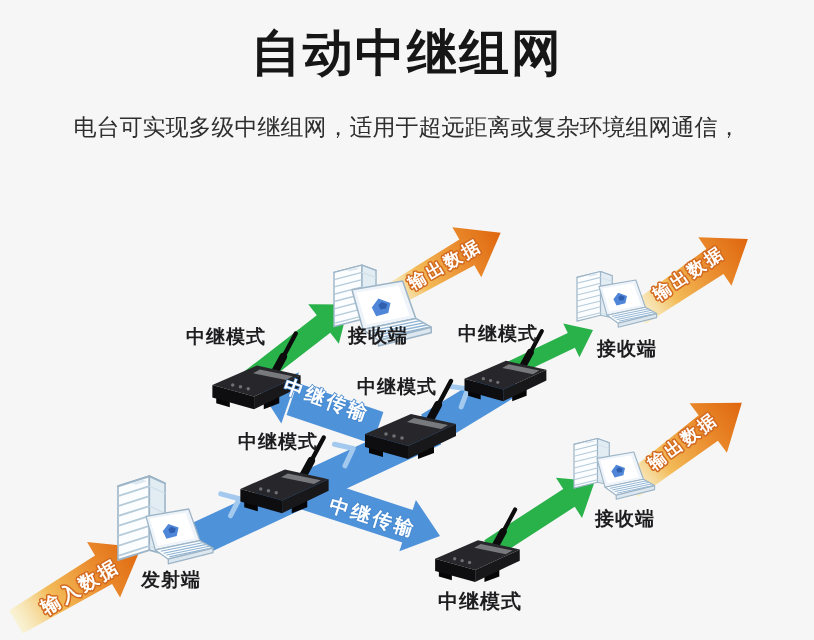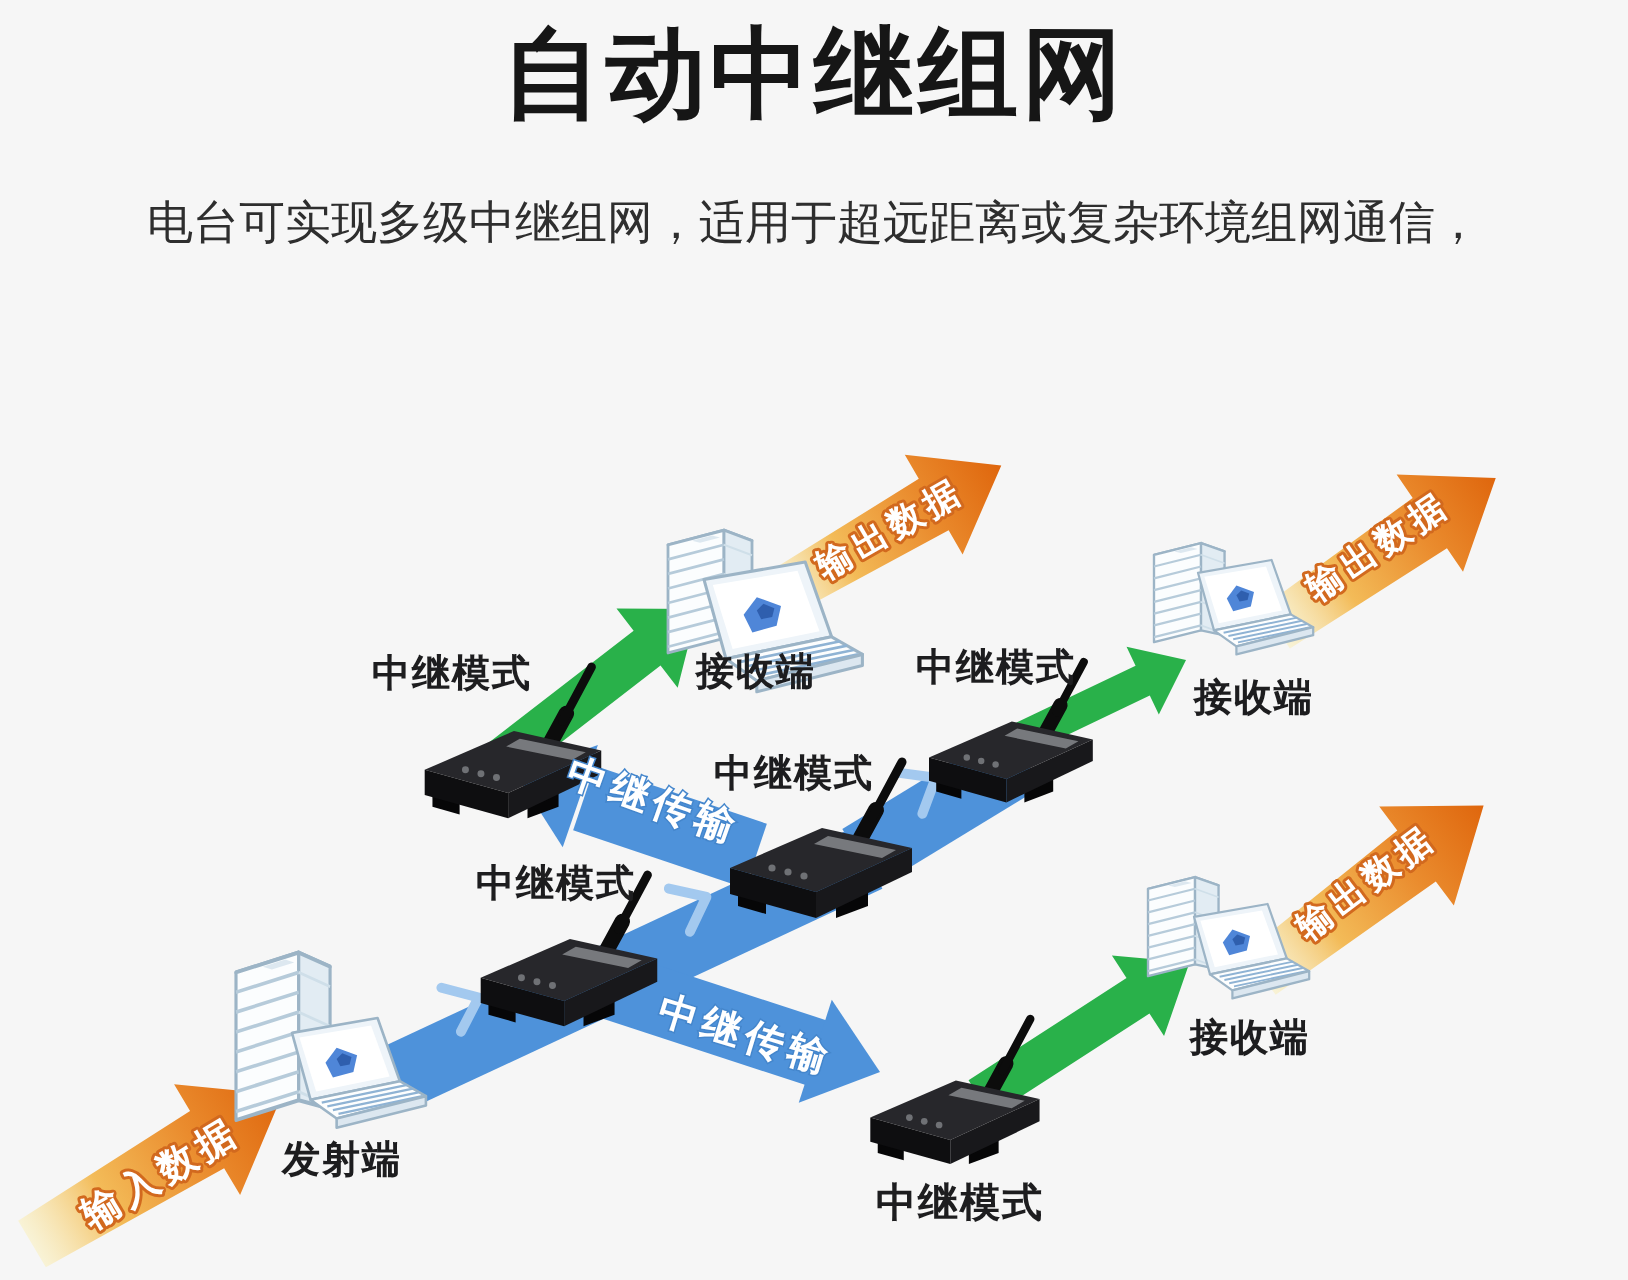--- a/index.html
+++ b/index.html
@@ -4,21 +4,21 @@
 <style>
   html,body{margin:0;padding:0;}
   body{
     width:814px;height:640px;
     background:#f6f6f6;
     font-family:"Liberation Sans","DejaVu Sans",sans-serif;
     position:relative;overflow:hidden;
   }
   .canvas{position:absolute;inset:0;width:814px;height:640px;}
   .title{
-    margin:0;padding-top:4px;
+    margin:0;padding-top:20px;
     text-align:center;
     font-size:50px;font-weight:bold;
     color:#161616;letter-spacing:2px;
   }
   .subtitle{
     margin:20px 0 0 0;
     text-align:center;
     font-size:23px;line-height:40px;
     color:#2e2e2e;font-weight:400;
   }

